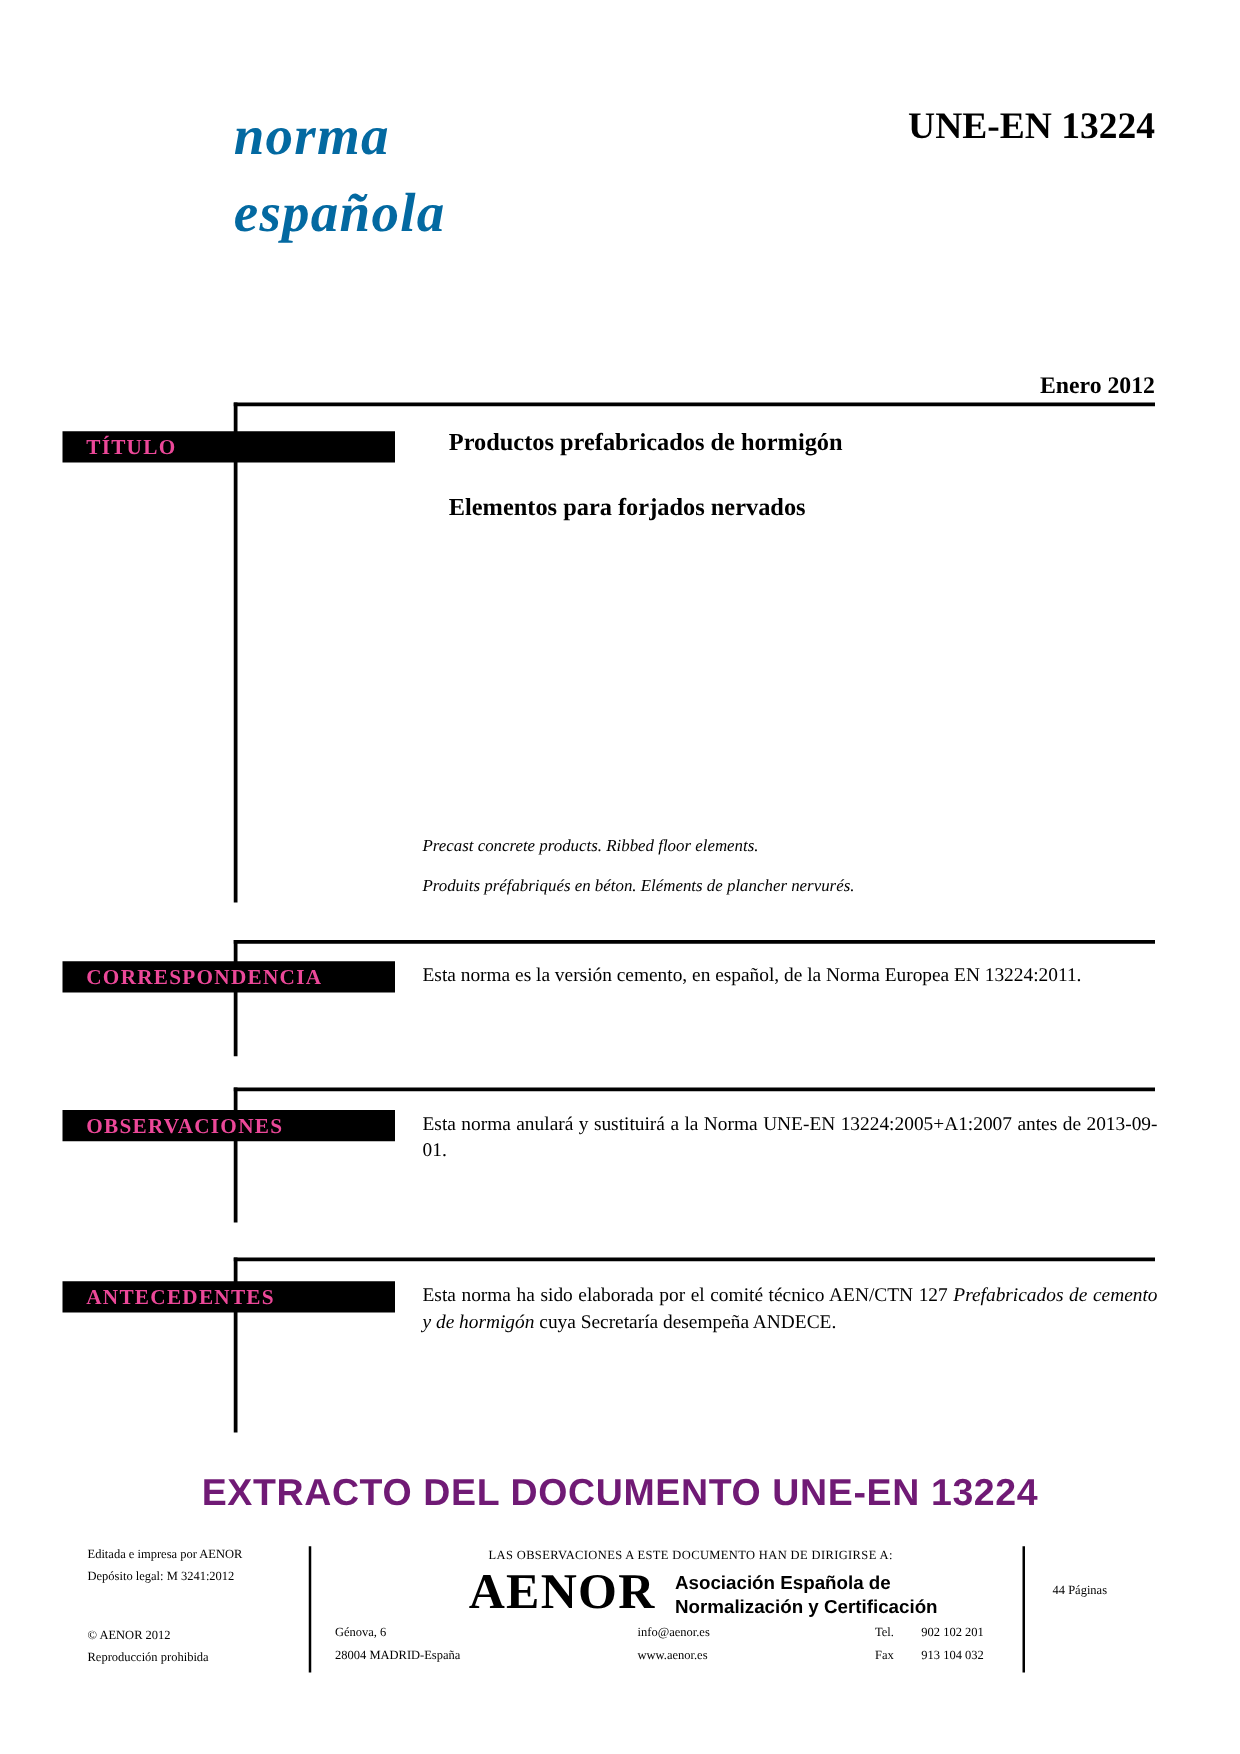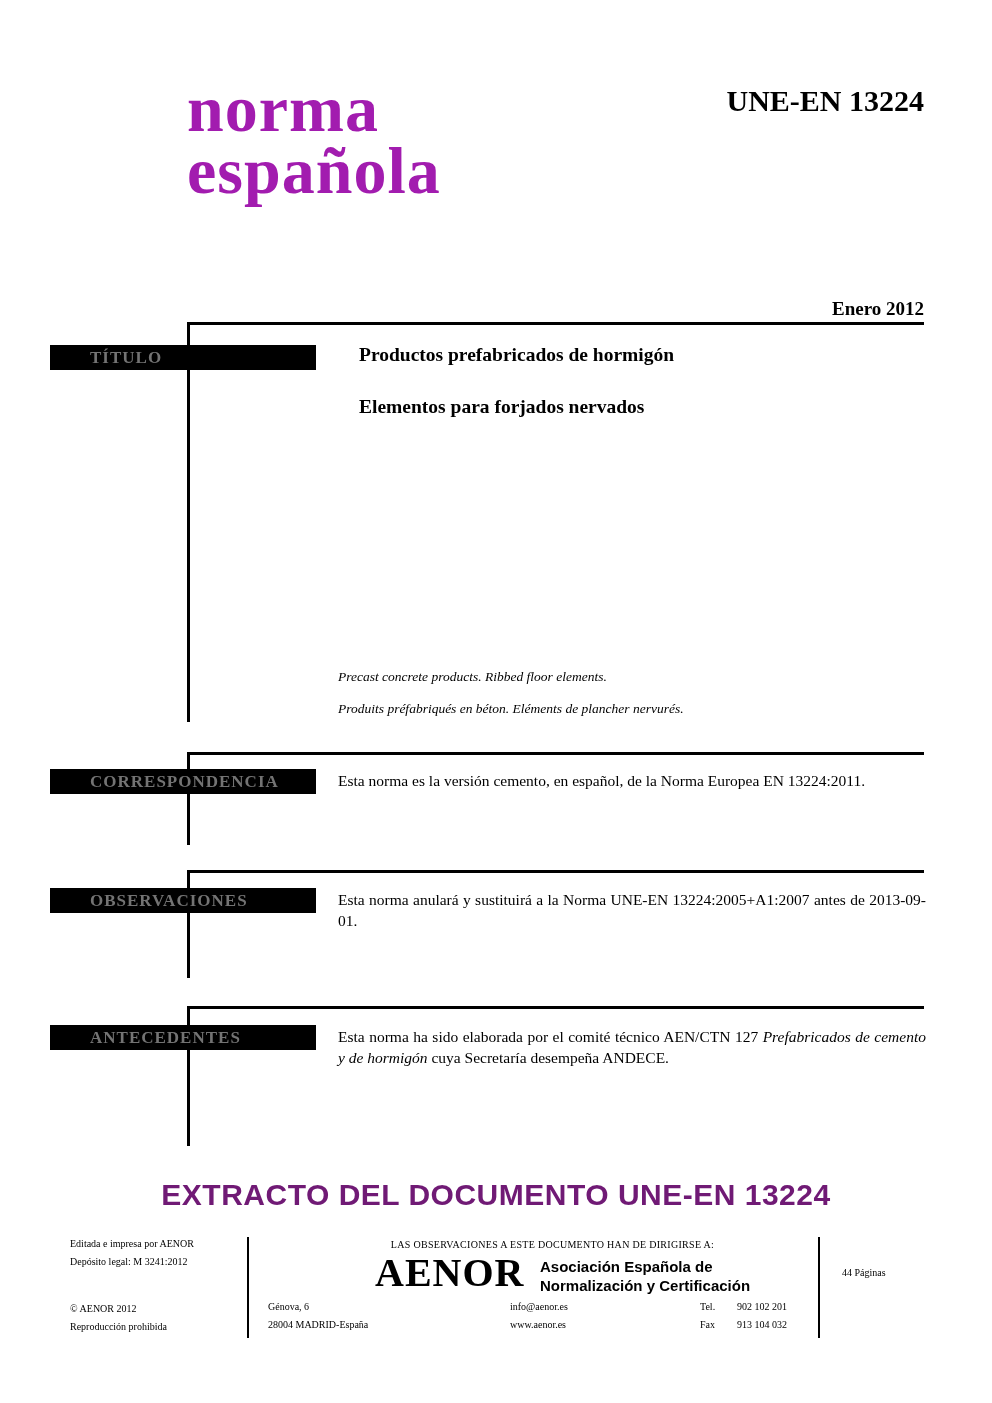--- a/index.html
+++ b/index.html
@@ -3,22 +3,22 @@
 <meta charset="utf-8">
 <style>
   html,body { margin:0; padding:0; background:#ffffff; }
   .page {
     position:relative; width:992px; height:1403px; background:#ffffff;
     font-family:"Liberation Serif", serif; color:#000; overflow:hidden;
   }
   
   .logo {
     position:absolute; left:187px; top:78px;
-    font-size:66px; line-height:62px; font-weight:bold;
-    color:#a21caf; letter-spacing:1px;
+    font-size:44px; line-height:62px; font-weight:bold;
+    color:#0369a1; letter-spacing:1px;font-style:italic;
   }
   .doc-code {
     position:absolute; right:68px; top:84px;
     font-size:30px; font-weight:bold; white-space:nowrap;
   }
   .doc-date {
     position:absolute; right:68px; top:298px;
     font-size:19px; font-weight:bold; white-space:nowrap;
   }
   
@@ -28,23 +28,23 @@
   .vr-titulo { top:322px; height:400px; }
   .hr-corr   { top:752px; }
   .vr-corr   { top:752px; height:93px; }
   .hr-obs    { top:870px; }
   .vr-obs    { top:870px; height:108px; }
   .hr-ant    { top:1006px; }
   .vr-ant    { top:1006px; height:140px; }
   
   .label-box {
     position:absolute; left:50px; width:266px; height:25px;
-    background:#000; color:#737373; display:flex; align-items:center;
+    background:#000; color:#ec4899; display:flex; align-items:center;
     font-size:17px; font-weight:bold; letter-spacing:1px;
-    padding-left:40px; box-sizing:border-box; white-space:nowrap;
+    padding-left:19px; box-sizing:border-box; white-space:nowrap;
   }
   .box-titulo { top:345px; }
   .box-corr   { top:769px; }
   .box-obs    { top:888px; }
   .box-ant    { top:1025px; }
   
   .title-main { position:absolute; left:338px; font-size:19.5px; font-weight:bold; white-space:nowrap;margin-left:21px; }
   .title-1 { top:344px; }
   .title-2 { top:396px; }
   .title-alt { position:absolute; left:338px; font-size:13.5px; font-style:italic; white-space:nowrap; }

